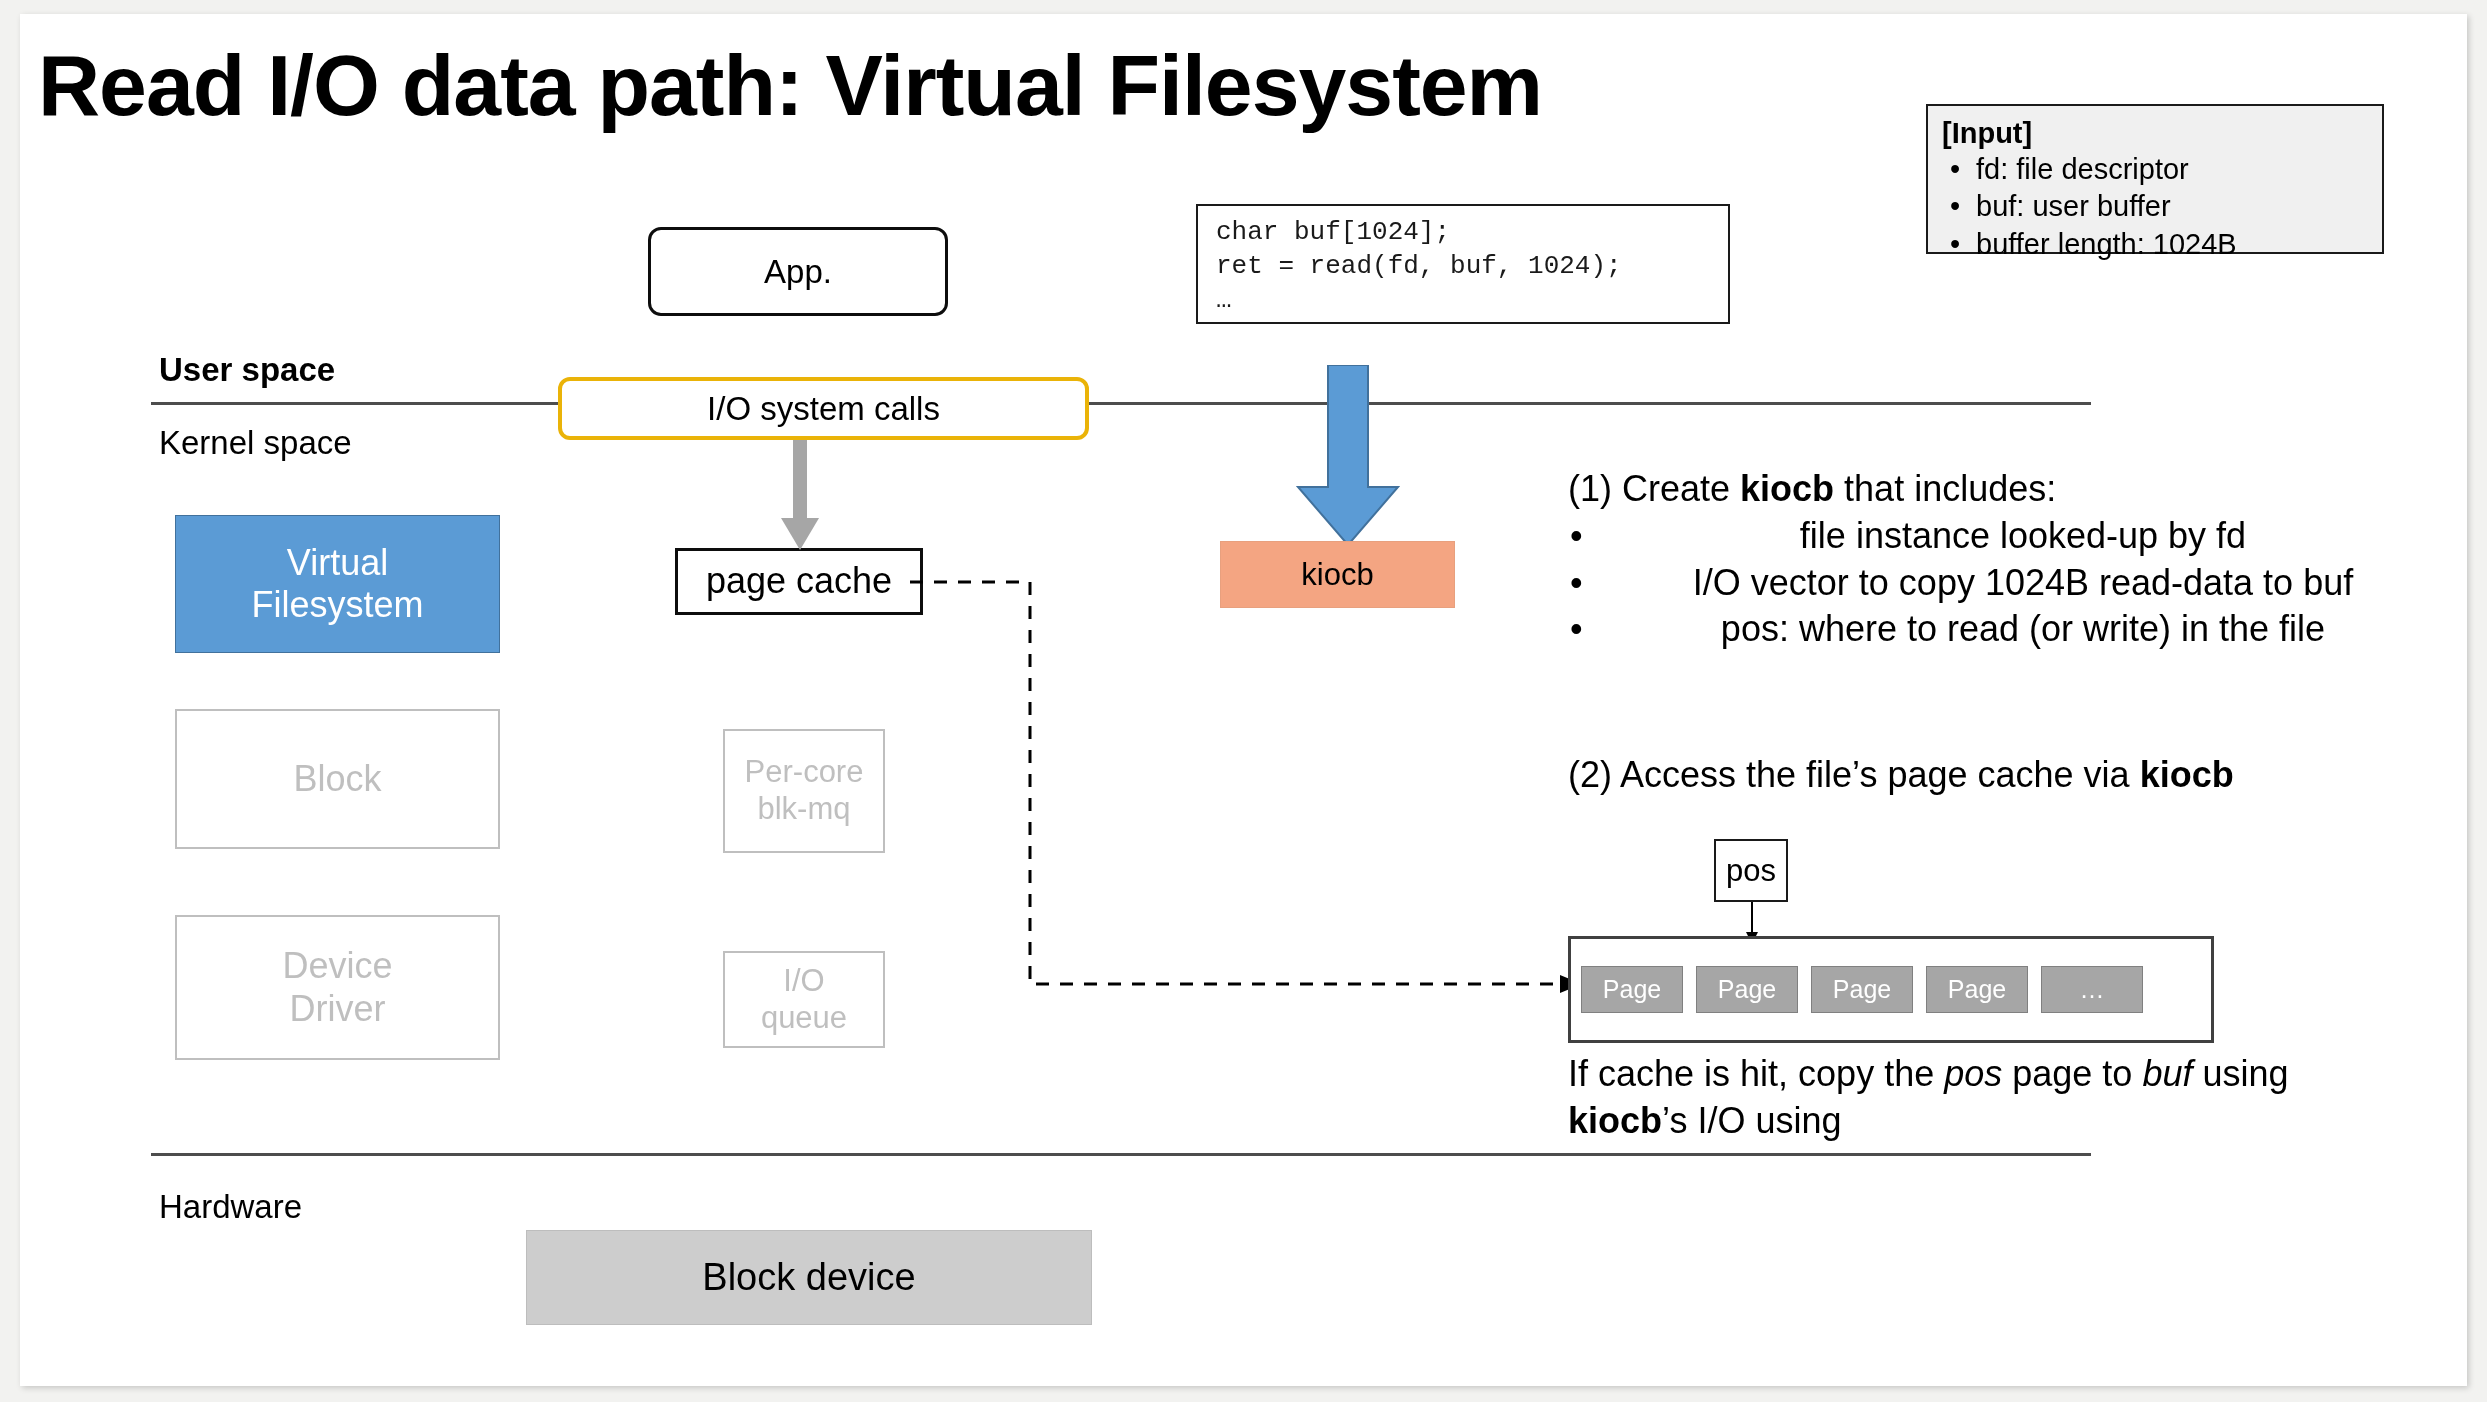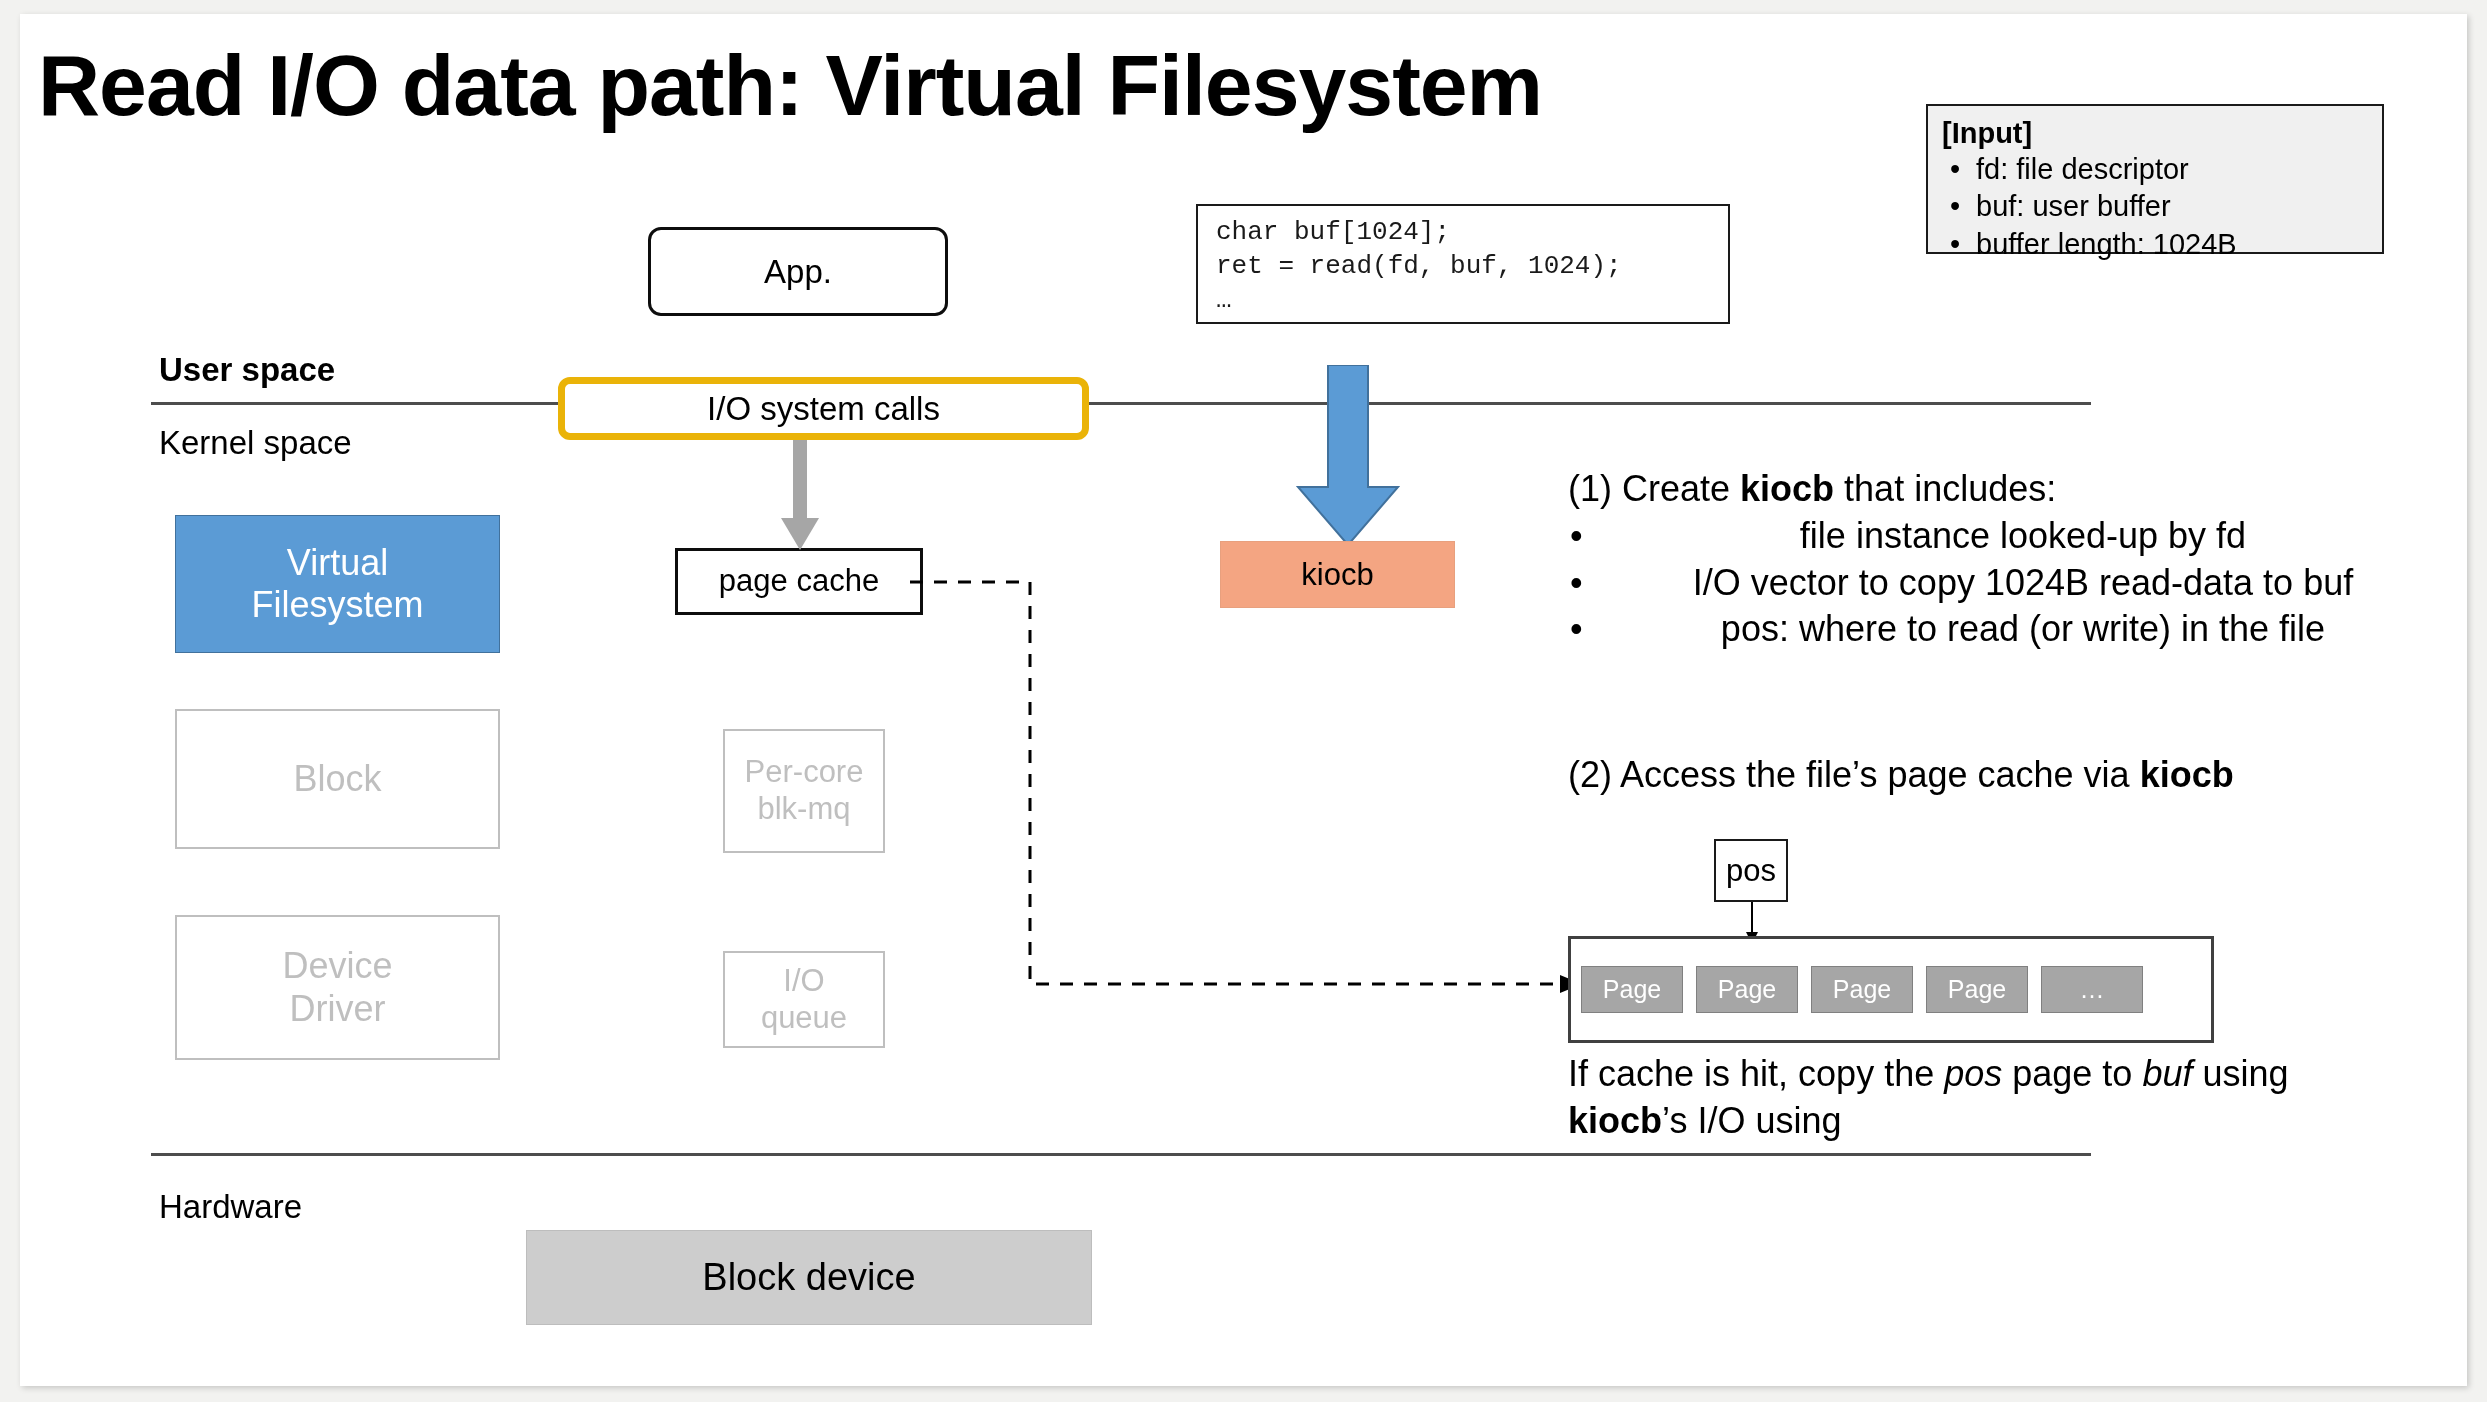--- a/index.html
+++ b/index.html
@@ -124,21 +124,21 @@
   #lbl-user   { left: 139px; top: 337px; font-weight: bold; }
   #lbl-kernel { left: 139px; top: 410px; }
   #lbl-hw     { left: 139px; top: 1174px; }
 
   
   #syscall-box {
     left: 538px;
     top: 363px;
     width: 531px;
     height: 63px;
-    border: 7px solid #eab308;
+    border: 4px solid #eab308;
     border-radius: 12px;
     box-sizing: border-box;
     background: #fff;
     display: flex;
     align-items: center;
     justify-content: center;
     font-size: 33px;
     color: #000;
     z-index: 4;
   }
@@ -173,21 +173,21 @@
     color: #bfbfbf;
     font-size: 36px;
   }
 
   
   #box-pagecache {
     left: 655px; top: 534px; width: 248px; height: 67px;
     background: #fff;
     border: 3px solid #0d0d0d;
     color: #000;
-    font-size: 31px;
+    font-size: 36px;
   }
   #box-blkmq {
     left: 703px; top: 715px; width: 162px; height: 124px;
     background: #fff;
     border: 2px solid #bfbfbf;
     color: #bfbfbf;
     font-size: 31px;
   }
   #box-ioqueue {
     left: 703px; top: 937px; width: 162px; height: 97px;

